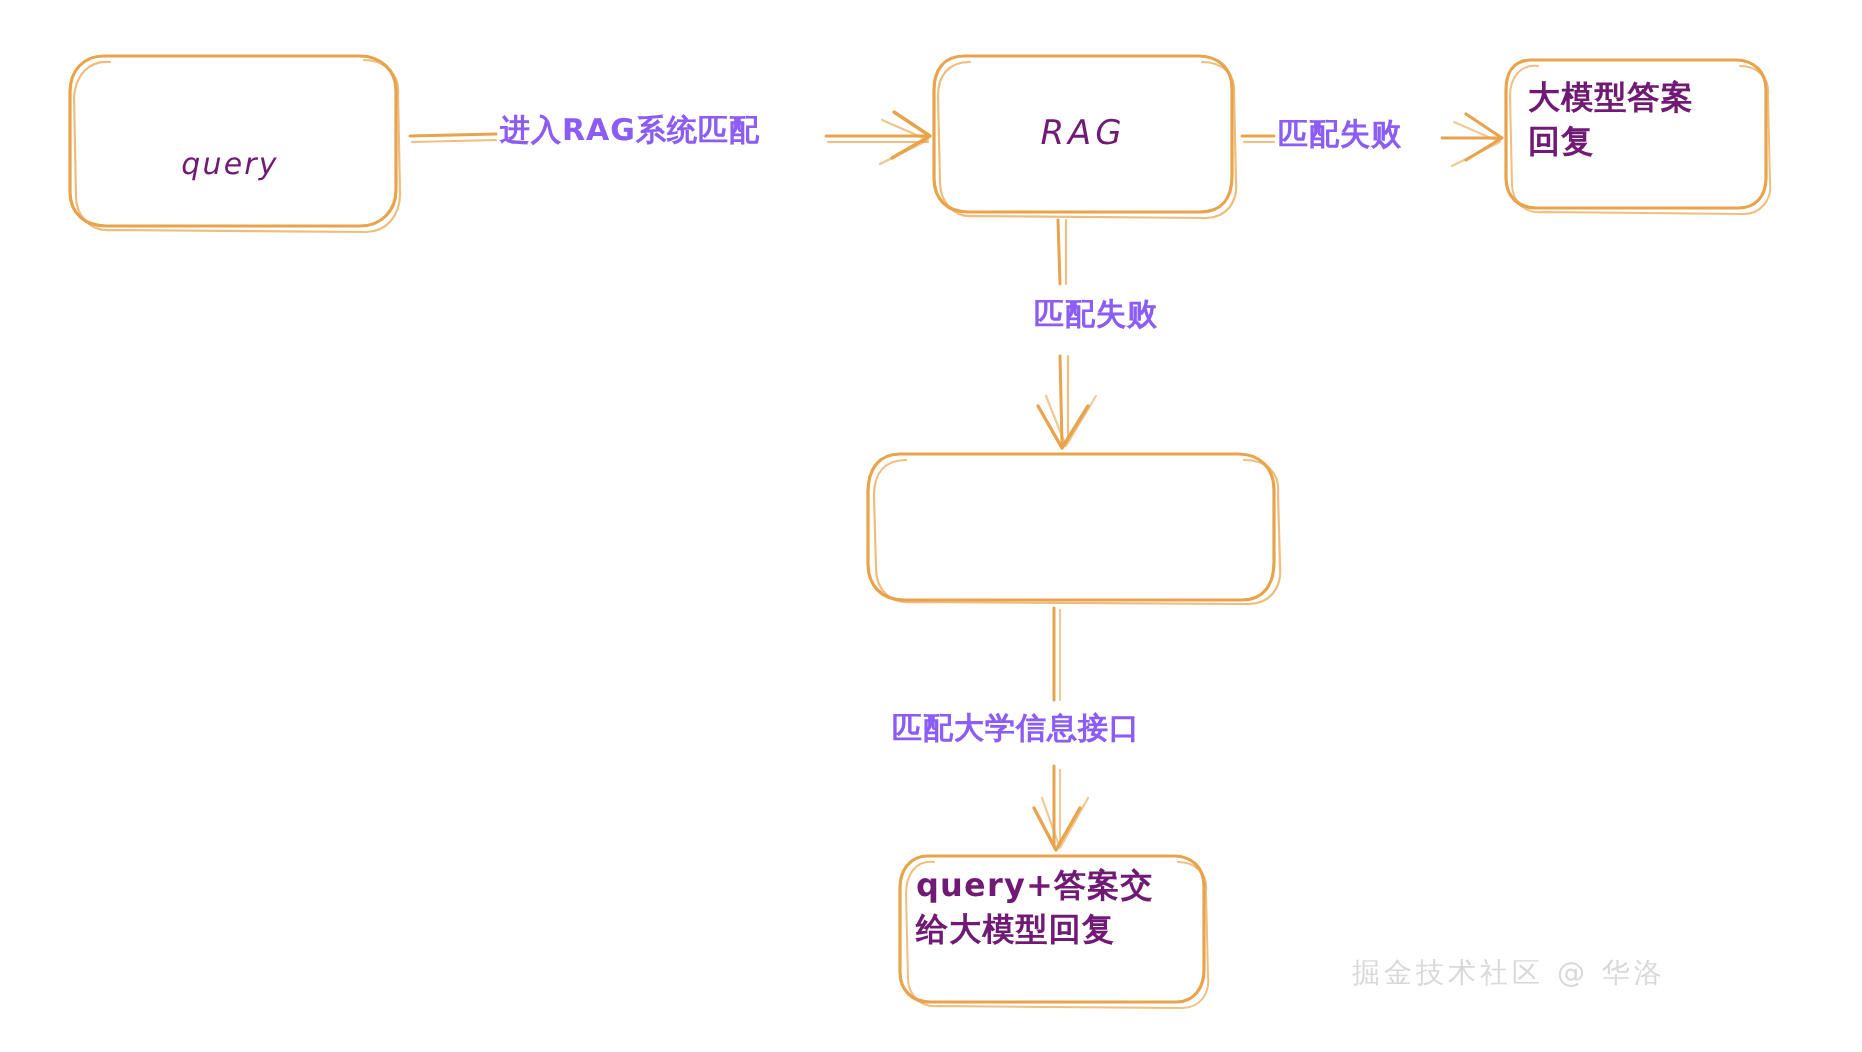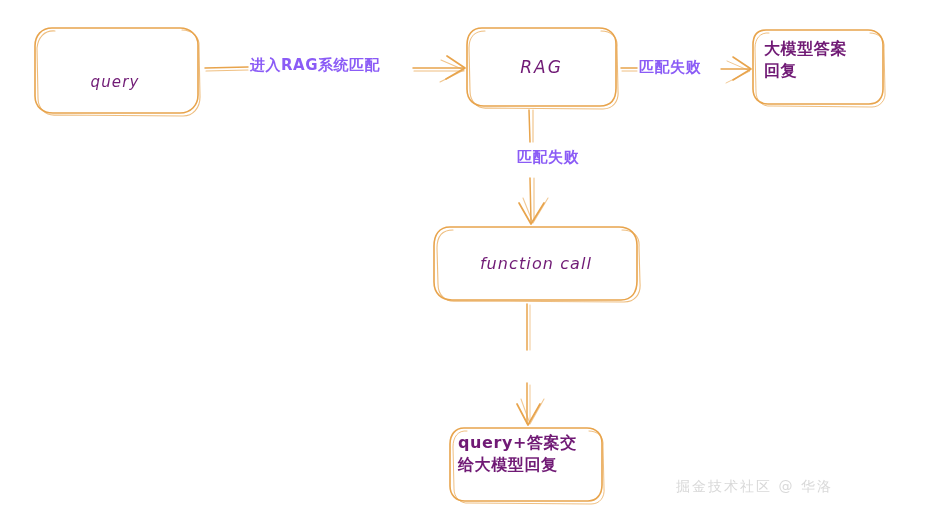--- a/index.html
+++ b/index.html
@@ -148,27 +148,27 @@
 
   </svg>
 
   <div class="node-label latin" id="node-query-label">query</div>
 
   <div class="node-label latin" id="node-rag-label" style="font-size:17px;letter-spacing:2px;">RAG</div>
 
   <div class="node-label mixed" id="node-llm-label" style="font-size:16px;">大模型答案
 回复</div>
 
-  <div class="node-label latin" id="node-fc-label" style="font-size:16px;">function call</div>
 
   <div class="node-label mixed" id="node-final-label" style="font-size:16px;">query+答案交
 给大模型回复</div>
 
   <div class="edge-label" id="edge-1-label">进入RAG系统匹配</div>
 
   <div class="edge-label" id="edge-2-label">匹配失败</div>
 
   <div class="edge-label" id="edge-3-label">匹配失败</div>
 
+  <div class="edge-label" id="edge-4-label">匹配大学信息接口</div>
 
   <div class="watermark">掘金技术社区 @ 华洛</div>
 
 </div>
 
 </body></html>

